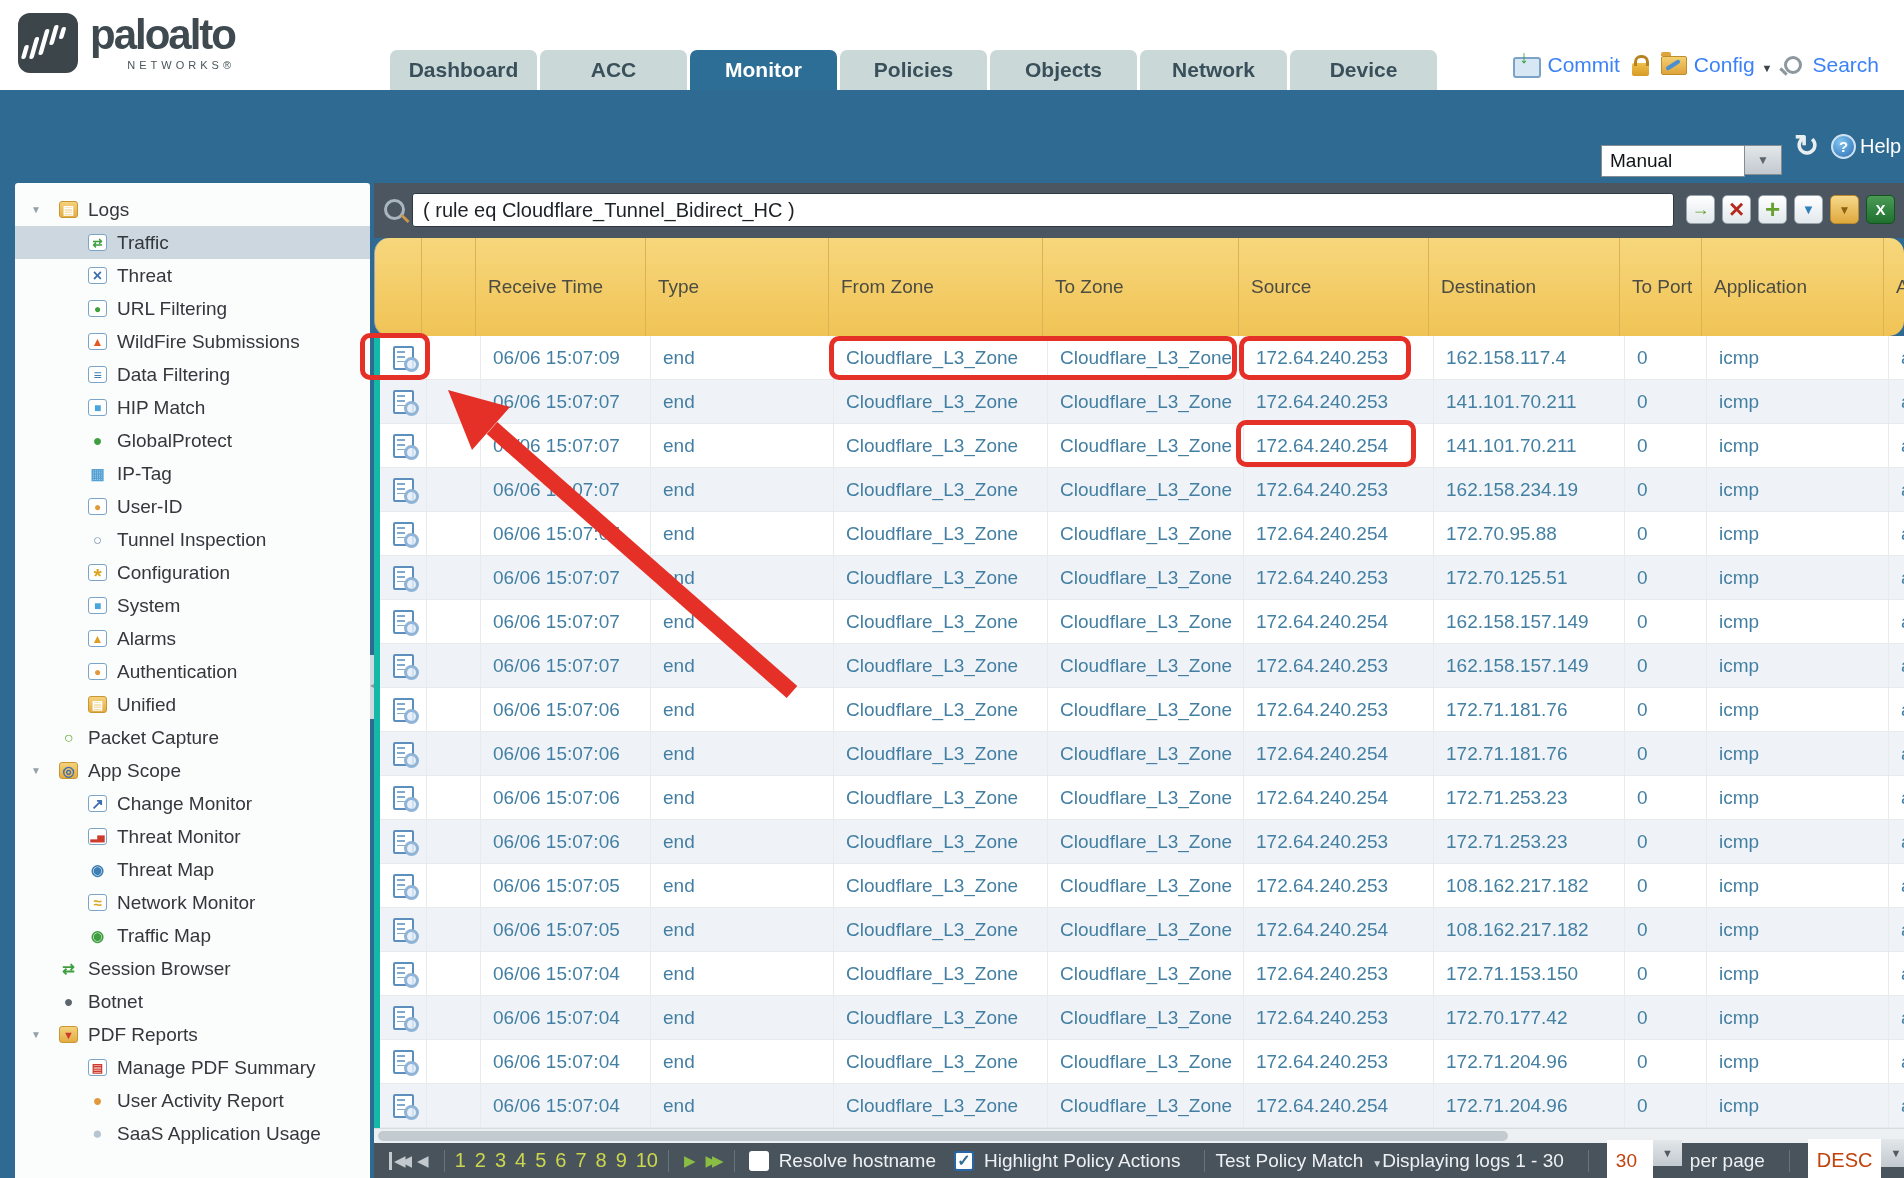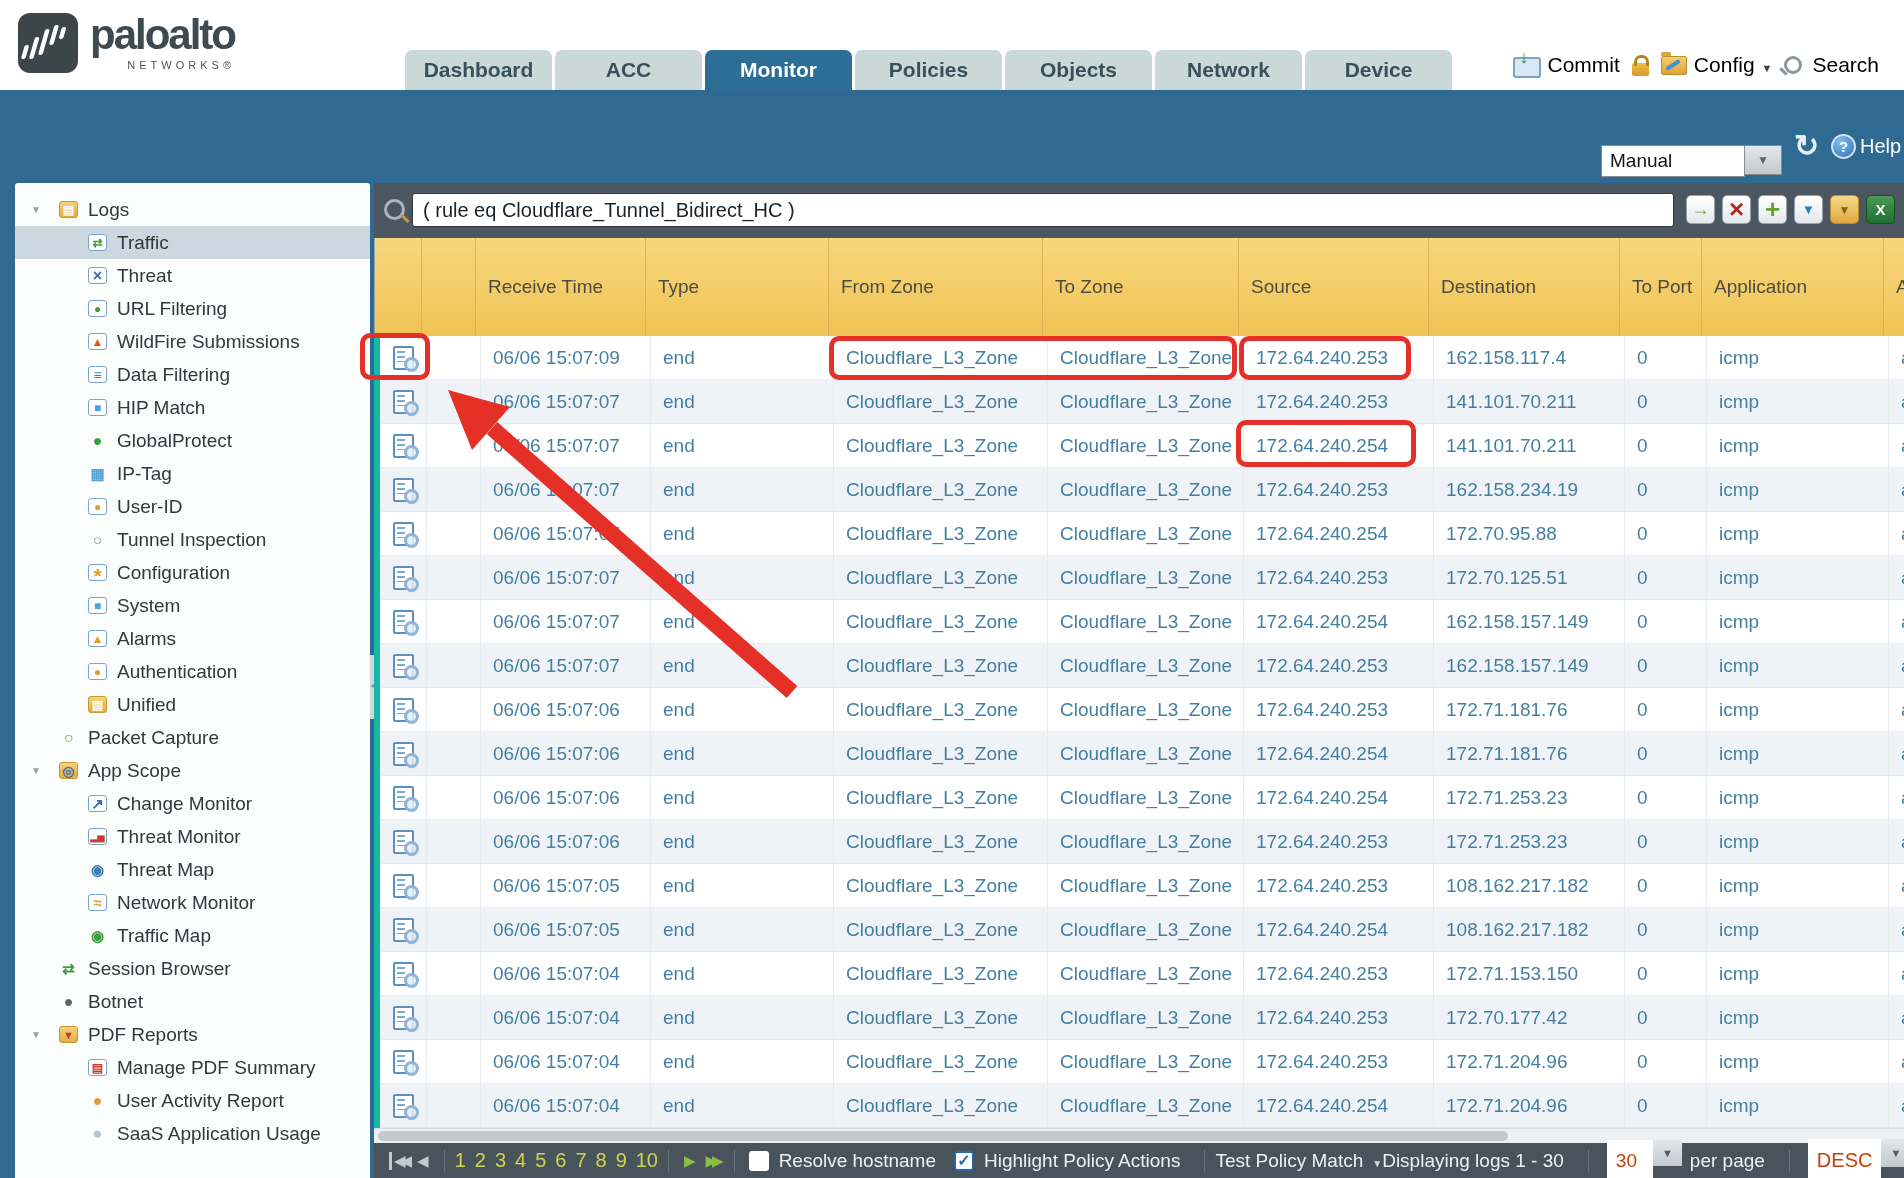--- a/index.html
+++ b/index.html
@@ -6,26 +6,26 @@
   .page{position:relative;width:1904px;height:1178px;background:#2e6a91;font-family:"Liberation Sans",sans-serif;overflow:hidden;}
 
   
   .topbar{position:absolute;left:0;top:0;width:100%;height:90px;background:#fff;}
   .logo{position:absolute;left:18px;top:13px;display:flex;align-items:flex-start;}
   .logo-mark{display:inline-block;margin-right:12px;}
   .logo-text{display:flex;flex-direction:column;align-items:flex-end;}
   .logo-text .brand{font-size:42px;font-weight:bold;color:#3e4a4f;letter-spacing:-2px;line-height:1.05;}
   .logo-text .sub{font-size:11px;letter-spacing:4px;color:#4a555a;margin-top:2px;}
 
-  .tabs{position:absolute;left:405px;bottom:0;display:flex;gap:3px;}
+  .tabs{position:absolute;left:390px;bottom:0;display:flex;gap:3px;}
   .tab{width:147px;height:40px;background:#cbd8d8;border-radius:7px 7px 0 0;display:flex;align-items:center;justify-content:center;
        font-size:21px;font-weight:bold;color:#39505a;cursor:pointer;}
   .tab.active{background:#2c6e96;color:#fff;}
 
-  .utilities{position:absolute;right:25px;top:46px;height:38px;display:flex;align-items:center;gap:12px;font-size:21px;color:#000000;}
+  .utilities{position:absolute;right:25px;top:46px;height:38px;display:flex;align-items:center;gap:12px;font-size:21px;color:#3b82f6;}
   .util{display:flex;align-items:center;gap:7px;cursor:pointer;}
   .commit-icon{width:24px;height:17px;border:2px solid #7aa3c6;background:#d7e7f4;border-radius:3px;position:relative;margin-top:4px;}
   .commit-icon::after{content:"↓";position:absolute;left:5px;top:-12px;color:#2f9e2f;font-weight:bold;font-size:18px;}
   .lock-icon{width:17px;height:13px;background:linear-gradient(#f0c04a,#d79a26);border-radius:2px;position:relative;margin-top:8px;cursor:pointer;}
   .lock-icon::before{content:"";position:absolute;left:2px;top:-8px;width:9px;height:8px;border:3px solid #b58420;border-bottom:none;border-radius:7px 7px 0 0;}
   .config-icon{width:24px;height:17px;background:linear-gradient(#f3cf6f,#dfa33c);border:1px solid #bd8d2c;border-radius:2px;position:relative;}
   .config-icon::before{content:"";position:absolute;top:-5px;left:-1px;width:10px;height:4px;background:#dfa33c;border-radius:2px 2px 0 0;}
   .config-icon::after{content:"";position:absolute;left:3px;top:6px;width:16px;height:4px;background:#4a8fd0;border-radius:2px;transform:rotate(-32deg);}
   .caret::before{content:"▼";font-size:11px;color:#3d444a;}
   .search-icon{width:12px;height:12px;border:3px solid #8d979e;border-radius:50%;position:relative;margin-right:3px;}
@@ -109,21 +109,21 @@
   .fbtn[data-icon="clear-x-icon"]::before{content:"×";color:#b5281e;font-size:26px;line-height:0.8;}
   .fbtn[data-icon="plus-icon"]::before{content:"+";color:#67a12e;font-size:26px;line-height:0.8;}
   .fbtn[data-icon="funnel-doc-icon"]::before{content:"▼";color:#2f7fb8;font-size:13px;}
   .fbtn[data-icon="folder-funnel-icon"]{background:linear-gradient(#f6d98a,#dfa83e);border-color:#b98a2e;}
   .fbtn[data-icon="folder-funnel-icon"]::before{content:"▼";color:#8a6212;font-size:12px;}
   .fbtn[data-icon="export-grid-icon"]{background:linear-gradient(#4b9a55,#1f702f);border-color:#14521f;}
   .fbtn[data-icon="export-grid-icon"]::before{content:"X";color:#fff;font-size:15px;}
 
   
   .grid-header{position:absolute;left:374px;top:238px;width:1530px;height:98px;background:linear-gradient(#f7d77c,#f0c355);
-               display:flex;overflow:hidden;border-left:1px solid #9aa5ad;box-sizing:border-box;}
+               display:flex;overflow:hidden;border-left:1px solid #9aa5ad;box-sizing:border-box;border-radius:15px;}
   .hcell{flex:none;box-sizing:border-box;border-right:1px solid #dcb252;display:flex;align-items:center;padding-left:12px;
          font-size:19px;color:#4c4c42;cursor:pointer;}
   .grid-body{position:absolute;left:374px;top:336px;width:1530px;height:792px;background:#fff;overflow:hidden;border-left:6px solid #14b8a6;box-sizing:border-box;}
   .row{display:flex;height:44px;border-bottom:1px solid #e7ebee;box-sizing:border-box;background:#fff;}
   .row.alt{background:#eff3f7;}
   .cell{flex:none;box-sizing:border-box;border-right:1px solid #e7ebee;padding-left:12px;display:flex;align-items:center;
         font-size:19px;color:#437fa2;overflow:hidden;white-space:nowrap;}
   .c0{width:47px;} .c1{width:54px;} .c2{width:170px;} .c3{width:183px;} .c4{width:214px;} .c5{width:196px;}
   .c6{width:190px;} .c7{width:191px;} .c8{width:82px;} .c9{width:182px;} .c10{width:60px;}
   .cell.c0{justify-content:center;padding-left:0;}

